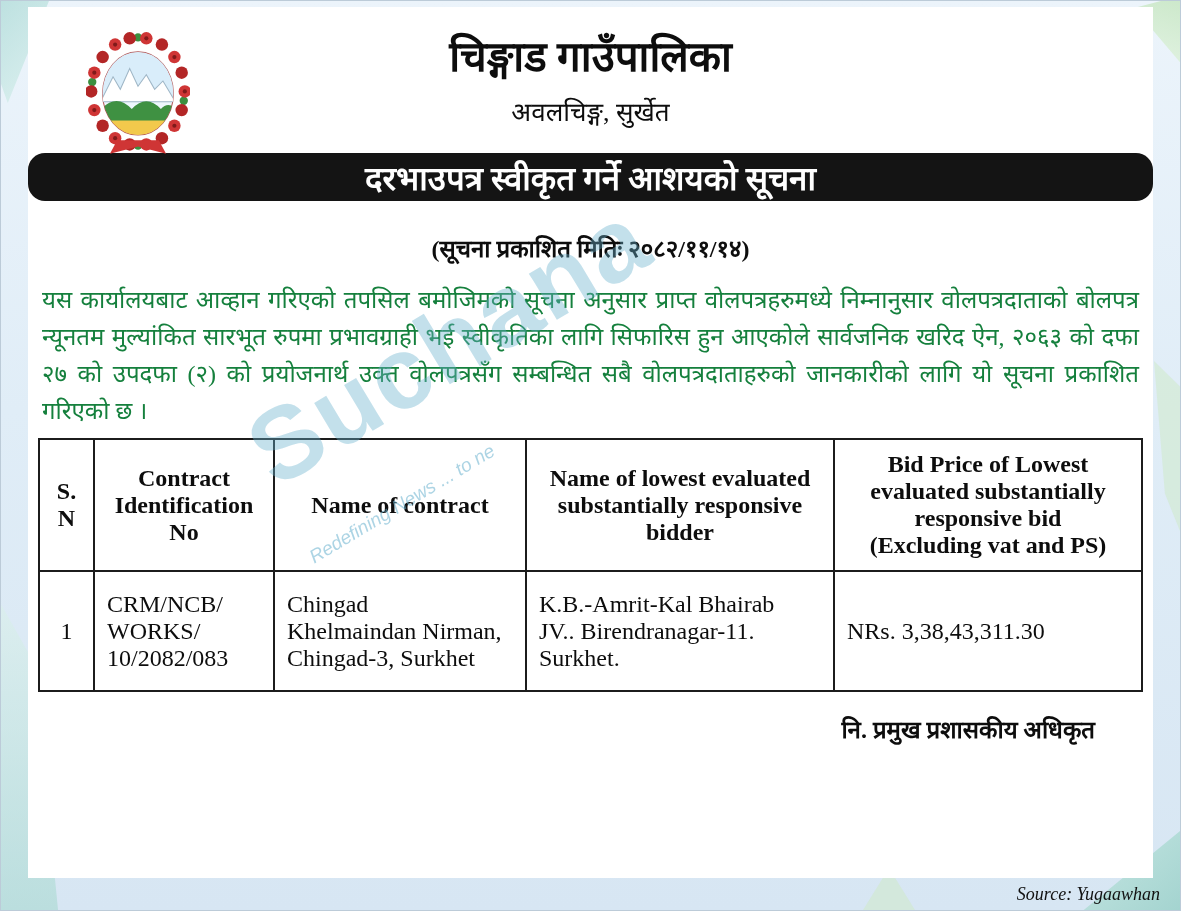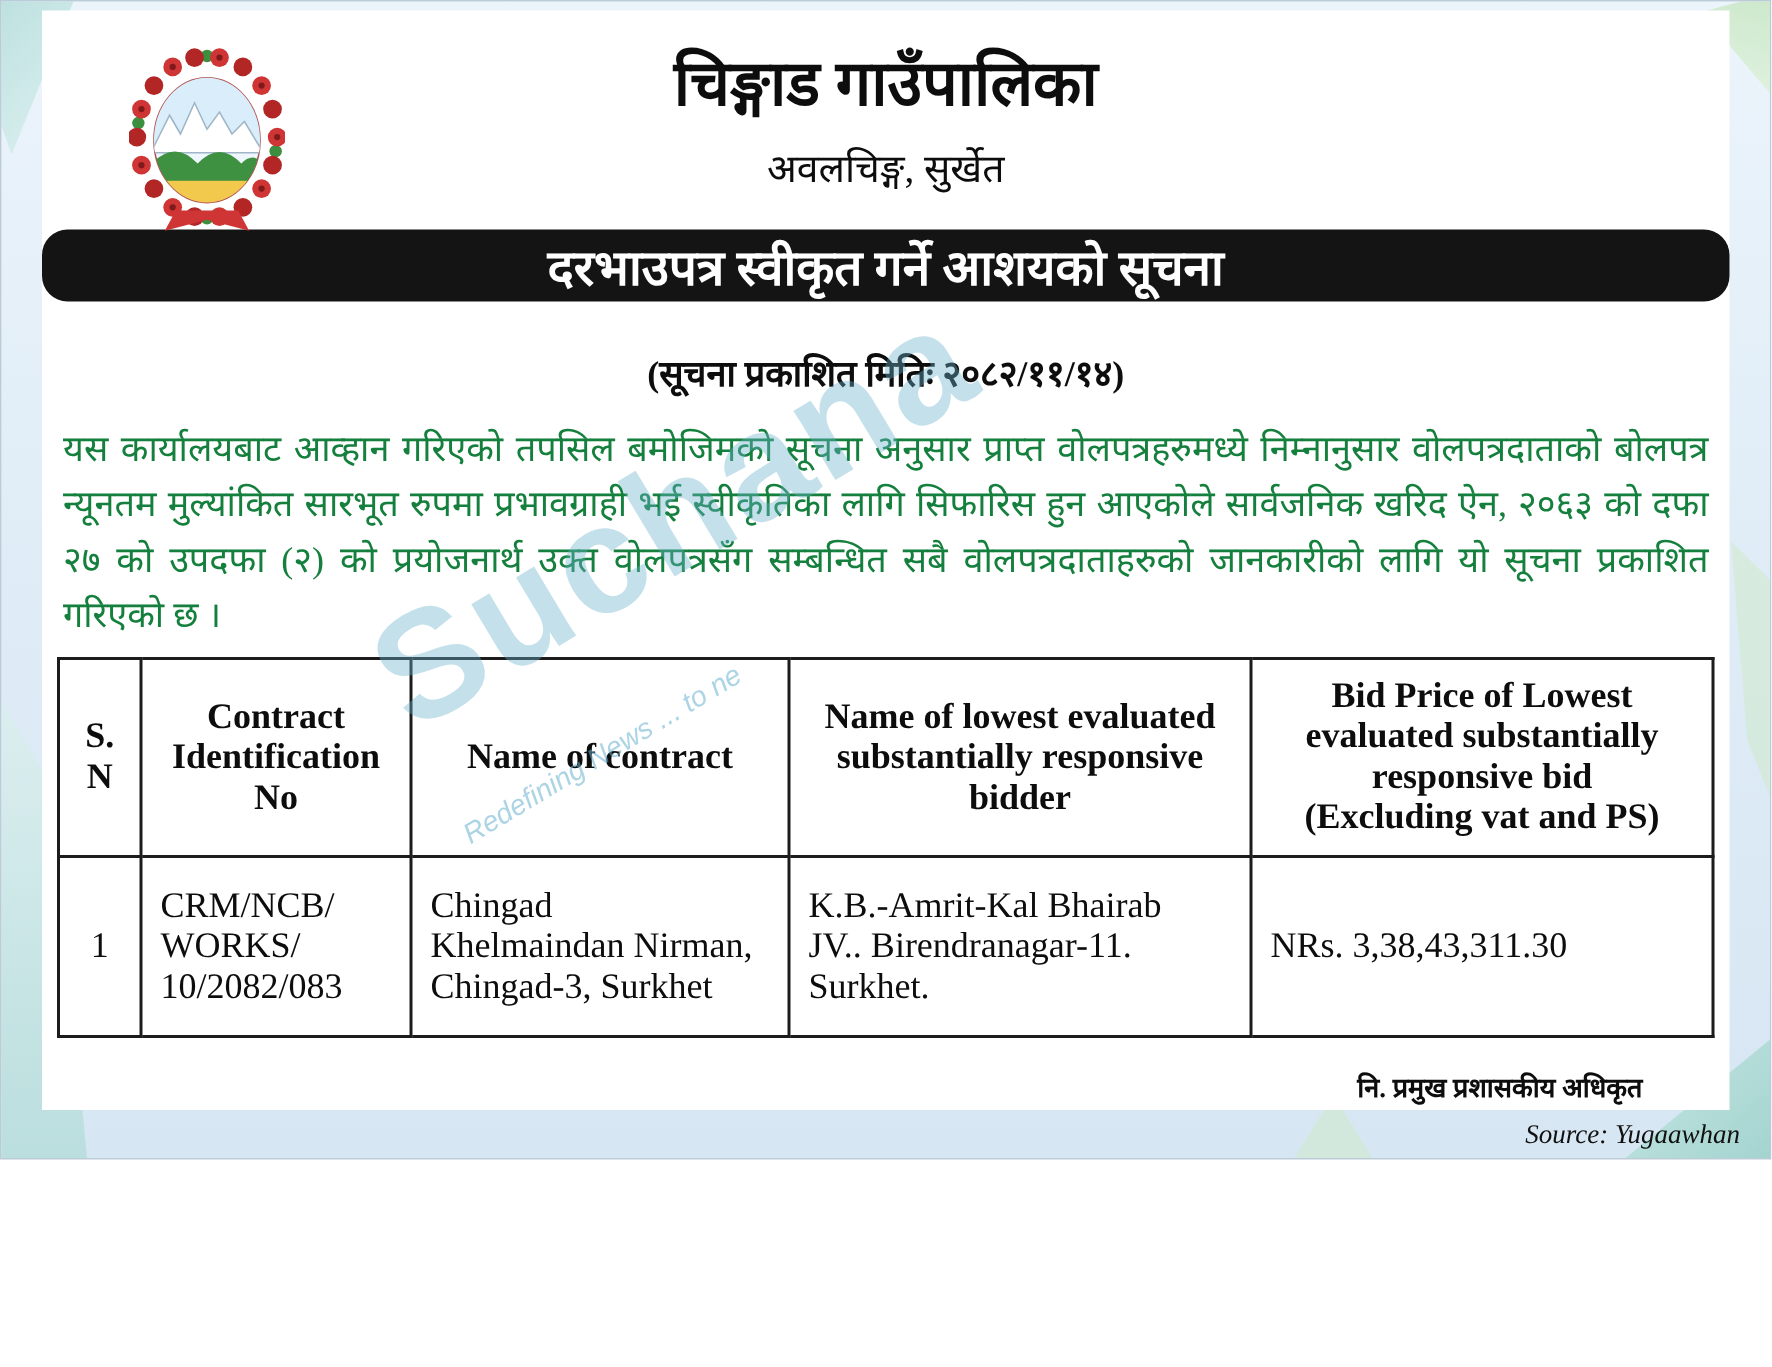--- a/index.html
+++ b/index.html
@@ -1,20 +1,20 @@
 <!DOCTYPE html>
 <html><head>
 <meta charset="utf-8">
 <style>
   * { margin:0; padding:0; box-sizing:border-box; }
   html,body { width:1181px; height:911px; }
   body { font-family:"Liberation Serif","DejaVu Serif",serif; color:#0d0d0d; }
 
   .page{
-    position:relative; width:1181px; height:773px; overflow:hidden;
+    position:relative; width:1181px; height:911px; overflow:hidden;
     background:linear-gradient(180deg,#ecf4fb 0%,#e0edf7 45%,#d7e6f3 100%);
     border:1px solid #bccbd8;
   }
 
   
   .deco{ position:absolute; pointer-events:none; }
   .deco-tl{ left:-6px; top:-10px; width:58px; height:112px; opacity:.65;
     background:linear-gradient(135deg,#9fd4cf,#d9f1ec);
     clip-path:polygon(0 0,100% 0,22% 100%,0 68%); }
   .deco-tr{ right:-4px; top:-6px; width:50px; height:72px; opacity:.75;
@@ -58,21 +58,21 @@
 
   .tapasil{ margin-top:12px; padding-left:4px; font-weight:700; font-size:25px;
     text-decoration:underline; }
 
   table{ width:100%; margin-top:8px; border-collapse:collapse; table-layout:fixed; }
   th,td{ border:2px solid #1c1c1c; font-size:24px; vertical-align:middle; }
   th{ font-weight:700; text-align:center; white-space:pre-line; height:132px; padding:4px 8px; }
   td{ height:120px; padding:6px 12px; white-space:pre-line; text-align:left; }
   td.center{ text-align:center; }
 
-  .sign{ margin-top:20px; padding-right:48px; text-align:right; font-weight:700; font-size:18px; }
+  .sign{ margin-top:20px; padding-right:48px; text-align:right; font-weight:700; font-size:24px; }
 
   .watermark{
     position:absolute; left:225px; top:285px; transform:rotate(-31deg);
     font-family:"Liberation Sans","DejaVu Sans",sans-serif;
     font-size:102px; font-weight:700; letter-spacing:3px;
     color:rgba(104,177,206,0.40); pointer-events:none; white-space:nowrap;
   }
   .watermark-sub{
     position:absolute; left:295px; top:492px; transform:rotate(-31deg);
     font-family:"Liberation Sans","DejaVu Sans",sans-serif;

